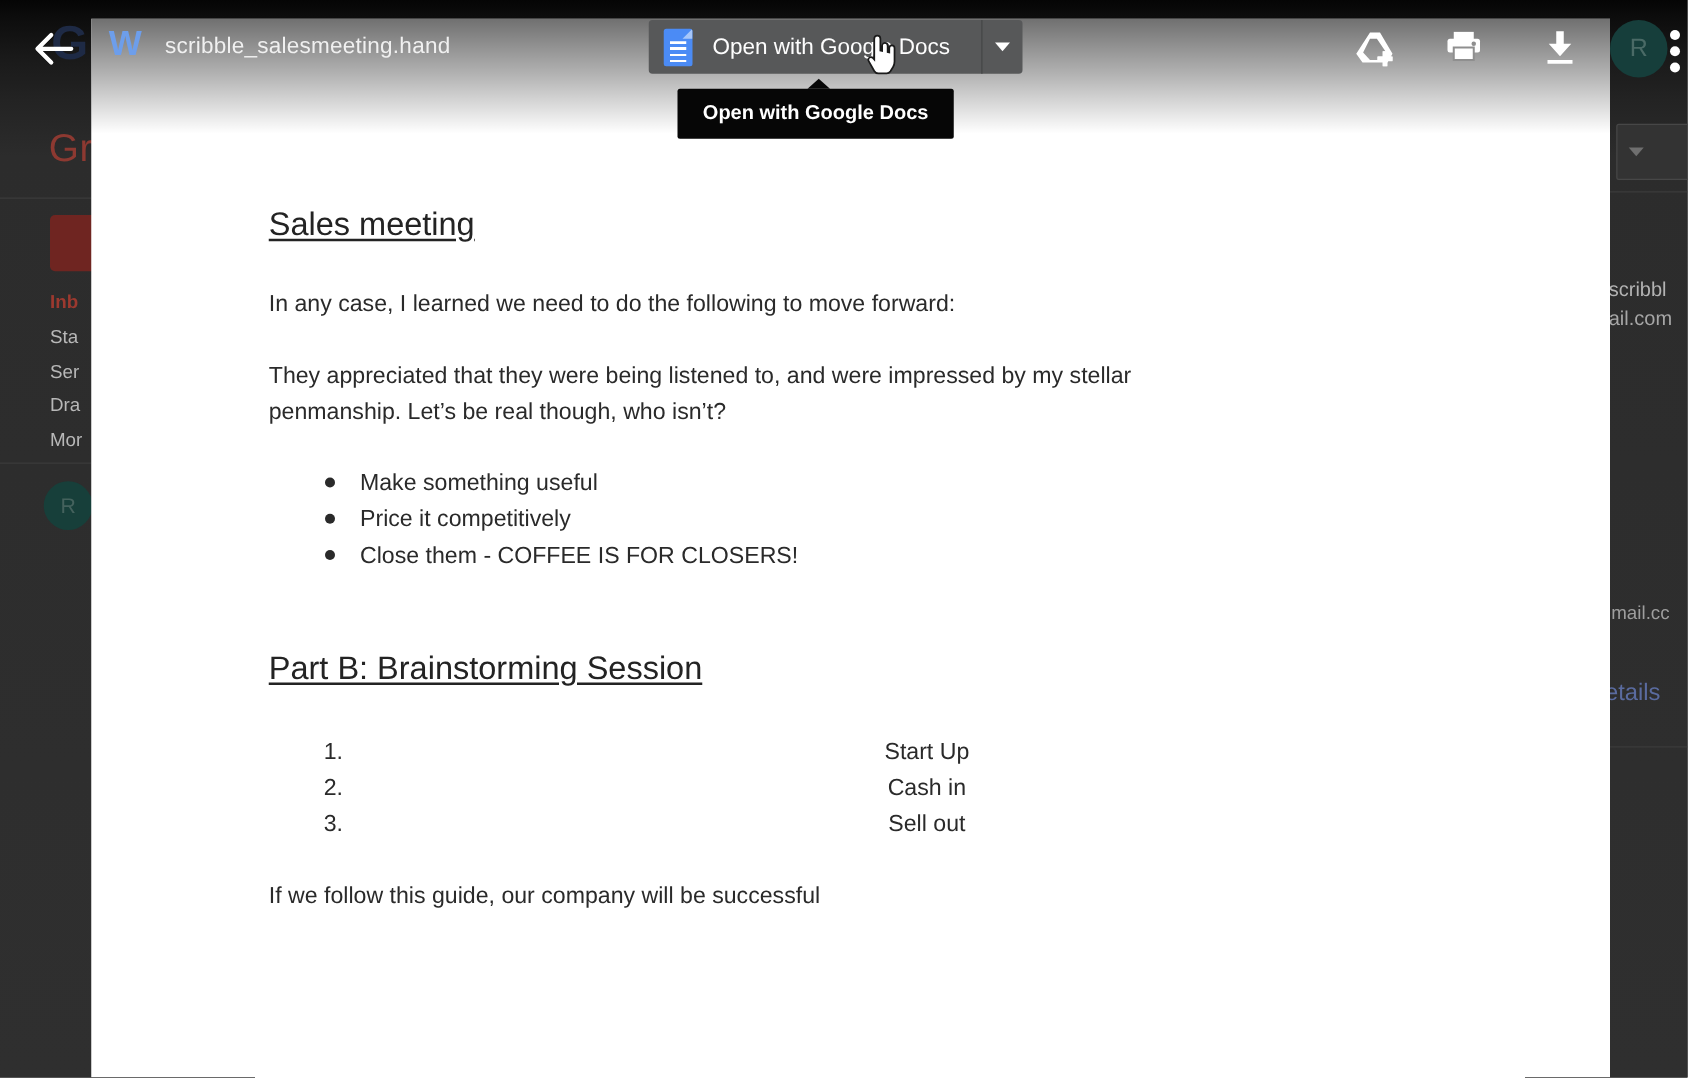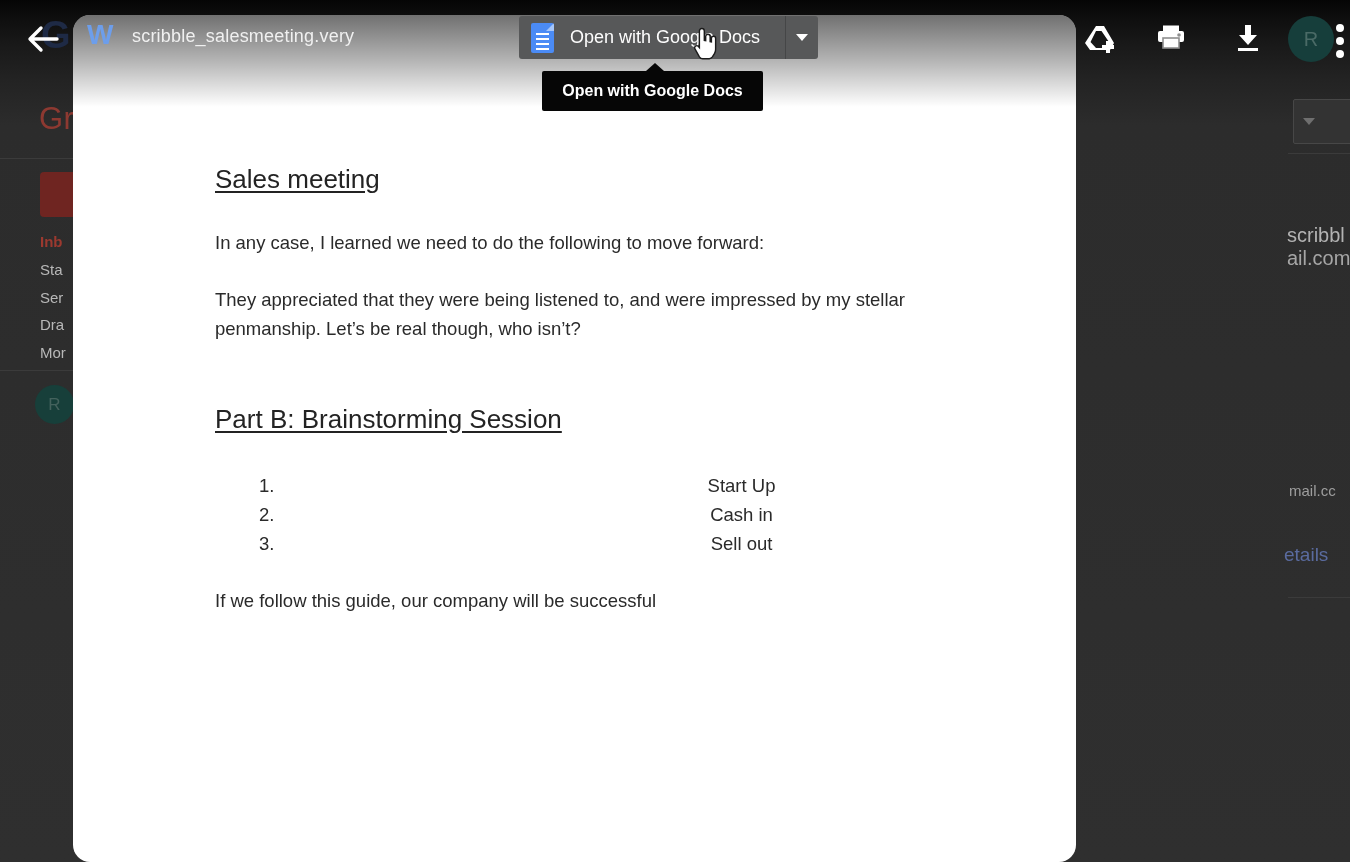--- a/index.html
+++ b/index.html
@@ -25,29 +25,29 @@
                  display:flex; align-items:center; justify-content:center; }
   .avatar-right { left:1288px; top:16px; width:46px; height:46px; border-radius:50%;
                   background:#163e3b; color:#4a6a66; font-size:20px;
                   display:flex; align-items:center; justify-content:center; }
   .reply-box { left:1293px; top:99px; width:60px; height:45px; background:#333333;
                border:1px solid #474747; border-radius:2px; }
   .reply-caret { position:absolute; left:9px; top:18px; width:0; height:0;
                  border-left:6px solid transparent; border-right:6px solid transparent;
                  border-top:7px solid #6f6f6f; }
   .r-txt { left:1287px; white-space:nowrap; }
-  .rt0 { top:224px; font-size:20px; color:#b3b3b3;text-align:right; }
-  .rt1 { top:247px; font-size:20px; color:#a6a6a6; }
+  .rt0 { top:224px; font-size:16px; color:#b3b3b3;text-align:right; }
+  .rt1 { top:247px; font-size:16px; color:#a6a6a6; }
   .rt2 { top:367px; font-size:14px; color:#8c8c8c; left:1356px; }
   .rt3 { top:482px; font-size:15px; color:#9e9e9e; left:1289px; }
   .rt4 { top:544px; font-size:19px; color:#5a6b9f; left:1284px; }
 
   
-  .page { position:absolute; left:73px; top:15px; width:1003px; height:847px;
-          background:#ffffff; z-index:5; overflow:hidden;border-radius:17px; }
+  .page { position:absolute; left:73px; top:15px; width:1215px; height:847px;
+          background:#ffffff; z-index:5; overflow:hidden; }
   .scrim { position:absolute; left:0; top:0; right:0; height:92px; z-index:2;
            background:linear-gradient(180deg, rgba(0,0,0,.56) 0%, rgba(0,0,0,.30) 48%, rgba(0,0,0,0) 100%); }
   .doc { position:absolute; left:142px; top:150px; width:980px; color:#2a2a2a;
          font-size:18.5px; line-height:29px; }
   .doc h1 { font-size:26px; line-height:28px; font-weight:400; color:#232323;
             text-decoration:underline; text-underline-offset:3px; margin:0 0 35px 0; }
   .doc h1.h2 { margin:62px 0 38px 0; }
   .doc p { margin:0 0 28px 0; white-space:pre-line; }
   .doc ul, .doc ol { margin:28px 0 28px 0; list-style:none; }
   .doc li { position:relative; padding-left:73px; }
@@ -124,41 +124,46 @@
     <div class="bd-el r-txt rt4">etails</div>
     <div class="bd-el divider dv4"></div>
   </div>
 
   <div class="page">
     <div class="doc">
       <h1>Sales meeting</h1>
       <p>In any case, I learned we need to do the following to move forward:</p>
       <p>They appreciated that they were being listened to, and were impressed by my stellar
 penmanship. Let’s be real though, who isn’t?</p>
+      <ul>
+          <li>Make something useful</li>
+          <li>Price it competitively</li>
+          <li>Close them - COFFEE IS FOR CLOSERS!</li>
+        </ul>
       <h1 class="h2">Part B: Brainstorming Session</h1>
       <ol>
           <li>Start Up</li>
           <li>Cash in</li>
           <li>Sell out</li>
         </ol>
       <p>If we follow this guide, our company will be successful</p>
     </div>
     <div class="scrim"></div>
   </div>
 
   <div class="hd ghost-g">G</div>
 
   <button class="hd back-btn">
     <svg width="38" height="34" viewBox="0 0 38 34">
       <path d="M33 17 H7 M17 6 L6 17 L17 28" fill="none" stroke="#ffffff" stroke-width="3.4" stroke-linecap="round" stroke-linejoin="round"></path>
     </svg>
   </button>
 
   <div class="hd w-badge">W</div>
-  <div class="hd filename">scribble_salesmeeting.very</div>
+  <div class="hd filename">scribble_salesmeeting.hand</div>
 
   <div class="hd open-btn">
     <span class="docs-icon">
       <span class="docs-fold"></span>
       <span class="docs-lines"></span>
     </span>
     <span class="open-label">Open with Google Docs</span>
     <span class="btn-sep"></span>
     <span class="caret-box">
       <span class="caret-down"></span>

